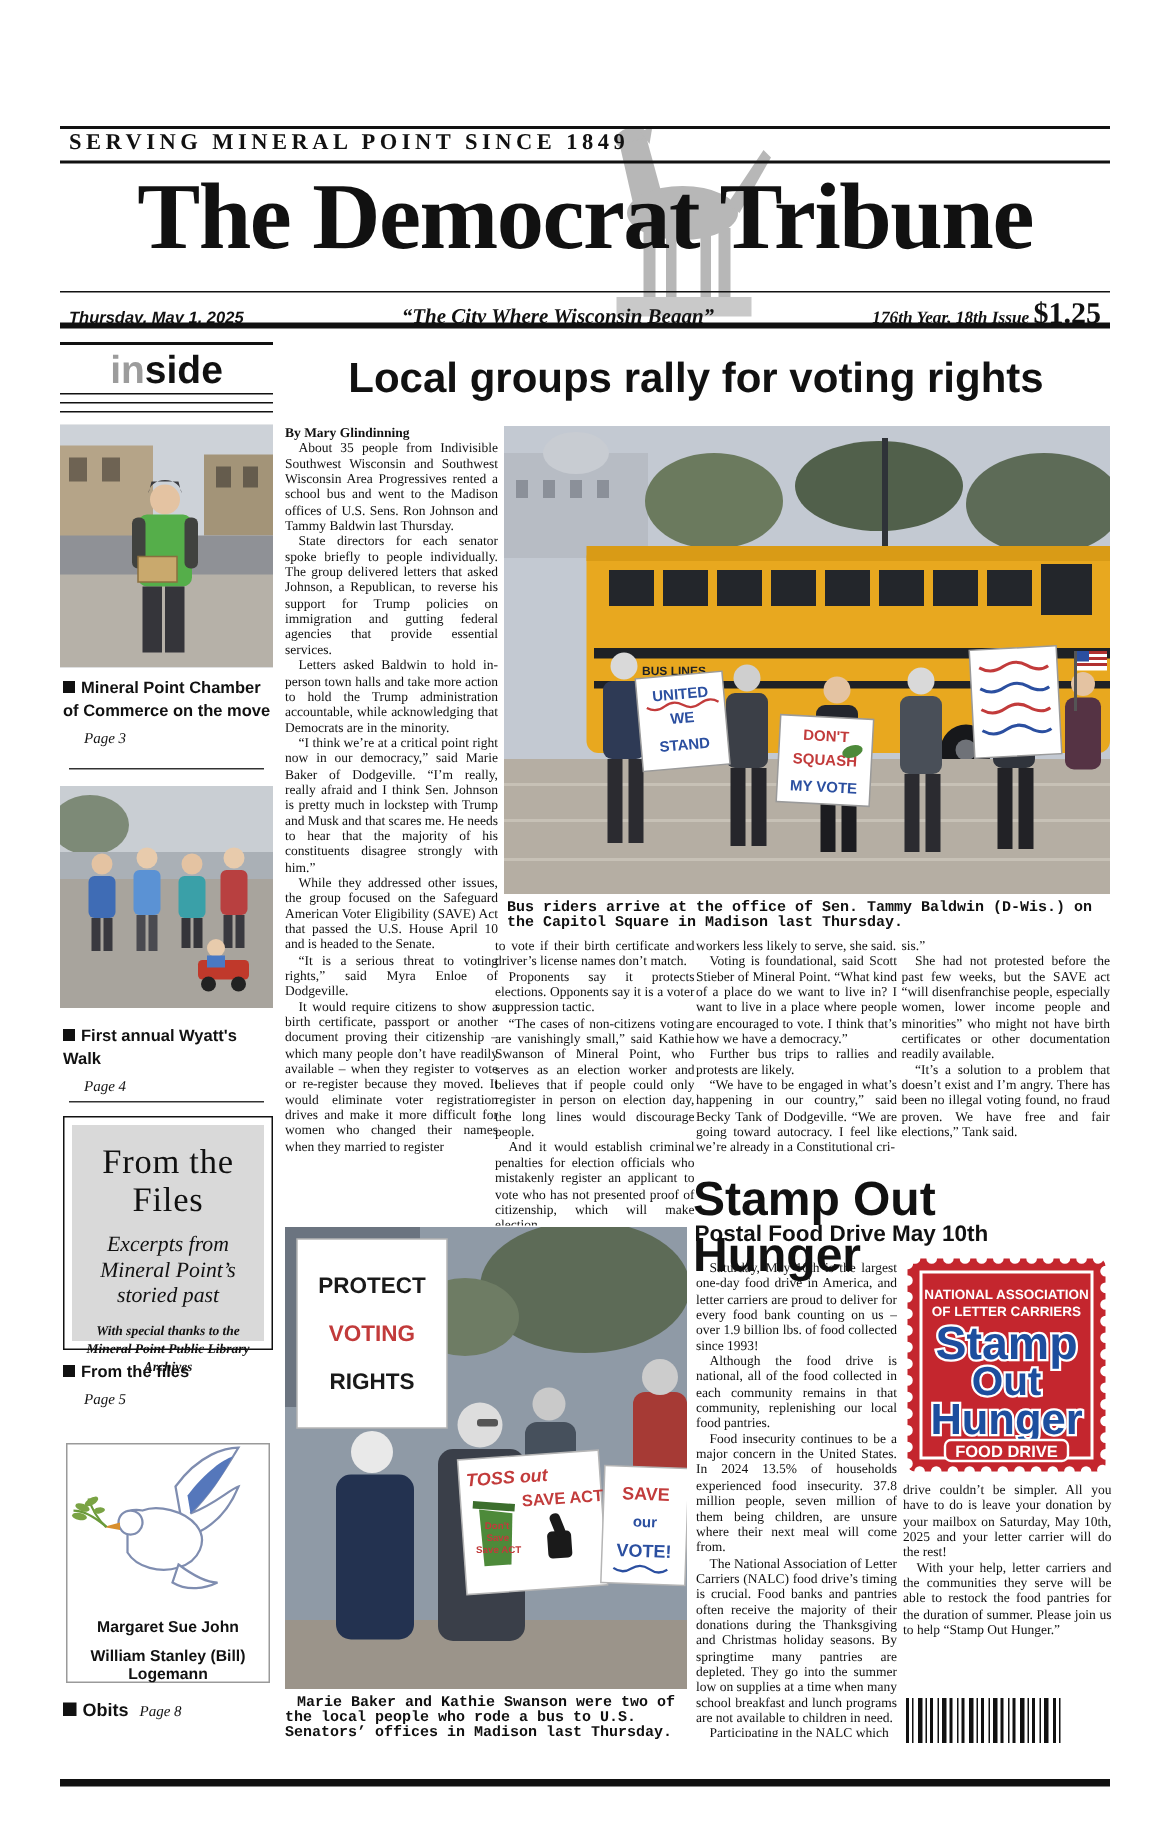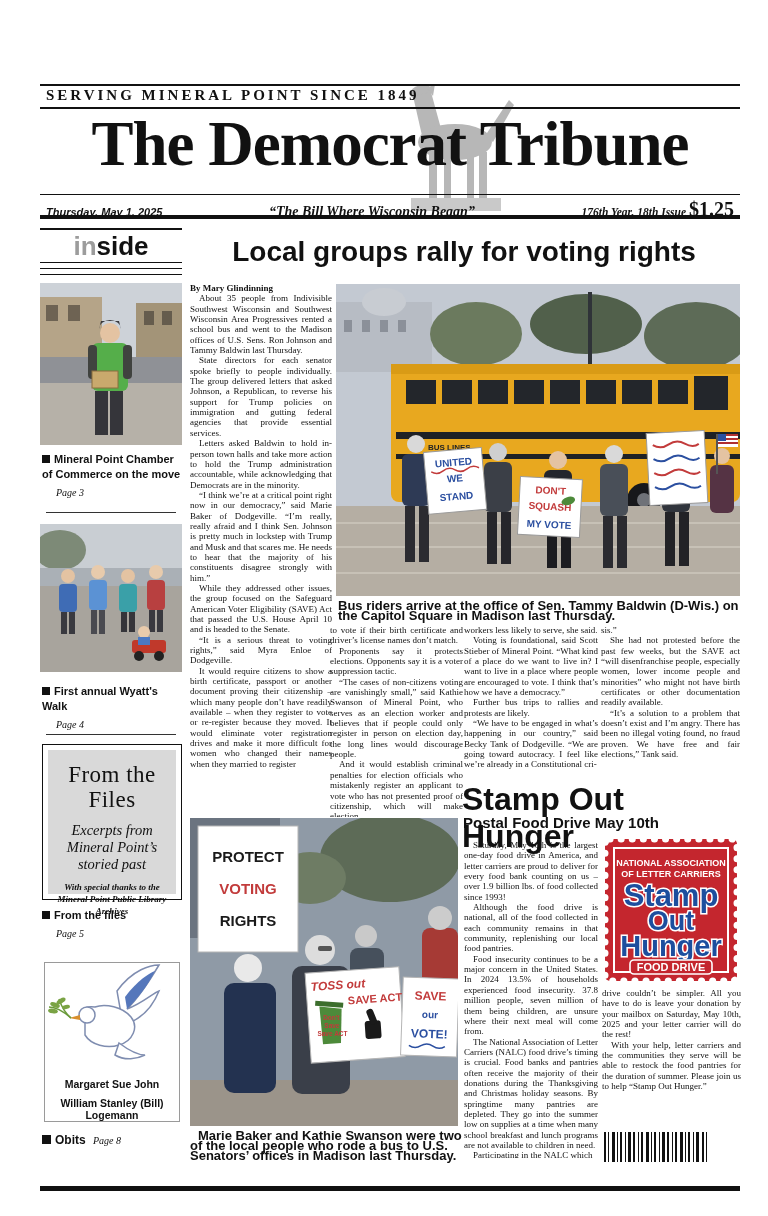--- a/index.html
+++ b/index.html
@@ -30,21 +30,21 @@
   .files-sub{font-size:14.5px;line-height:17px;margin-top:10px;font-style:italic;}
   .files-credit{font-size:9px;font-weight:bold;font-style:italic;line-height:12px;margin-top:8px;padding:0 6px;}
   .obit-box{border:1px solid #9a9a9a;background:#fff;text-align:center;}
   .obit-name{font-family:"Liberation Sans",sans-serif;font-weight:bold;font-size:10.5px;margin-top:7px;}
   
   .headline{font-family:"Liberation Sans",sans-serif;font-weight:bold;font-size:28px;text-align:center;z-index:2;}
   .bodycol{font-size:9px;line-height:10.35px;text-align:justify;overflow:hidden;}
   .bodycol p{margin:0;text-indent:9px;}
   .bodycol p.cont{text-indent:0;}
   .byline{font-weight:bold;text-indent:0 !important;}
-  .caption{font-family:Liberation Sans, sans-serif;font-weight:bold;font-size:13px;line-height:10px;text-align:left;}
+  .caption{font-family:Liberation Mono, monospace;font-weight:bold;font-size:10px;line-height:10px;text-align:left;}
   .caption.ind{text-indent:8px;}
   .photo{background:#cfd3d8;overflow:hidden;}
   .h2line{font-family:Liberation Sans, sans-serif;font-weight:bold;font-size:32px;z-index:2;}
   .h3line{font-family:"Liberation Sans",sans-serif;font-weight:bold;font-size:15px;}
   svg text{font-family:"Liberation Sans",sans-serif;}
 </style>
 </head>
 <body>
 
 <div id="page">
@@ -68,21 +68,21 @@
 
   <div class="abs rule" style="left:40px;top:84px;width:700px;height:2px;z-index:2;"></div>
   <div class="abs tagline" style="left:46px;top:87px;z-index:2;">SERVING MINERAL POINT SINCE 1849</div>
   <div class="abs rule" style="left:40px;top:107px;width:700px;height:1.5px;z-index:2;"></div>
 
   <div class="abs nameplate" style="left:40px;top:108px;width:700px;">The Democrat Tribune</div>
 
   <div class="abs rule" style="left:40px;top:194px;width:700px;height:1px;z-index:2;"></div>
   <div class="abs dateline" style="left:46px;top:198px;width:688px;">
     <span class="date-left">Thursday, May 1, 2025</span>
-    <span class="motto">“The Bill Where Wisconsin Began”</span>
+    <span class="motto">“The City Where Wisconsin Began”</span>
     <span class="issue"><span>176th Year, 18th  Issue</span> <span class="price">$1.25</span></span>
   </div>
   <div class="abs rule" style="left:40px;top:215px;width:700px;height:4px;z-index:2;"></div>
 
   <div class="abs inside-box" style="left:40px;top:228px;width:142px;">
     <div class="inside-word"><span class="inside-in">in</span><span>side</span></div>
   </div>
   <div class="abs rule" style="left:40px;top:268px;width:142px;height:1px;"></div>
   <div class="abs rule" style="left:40px;top:274px;width:142px;height:1px;"></div>
 

